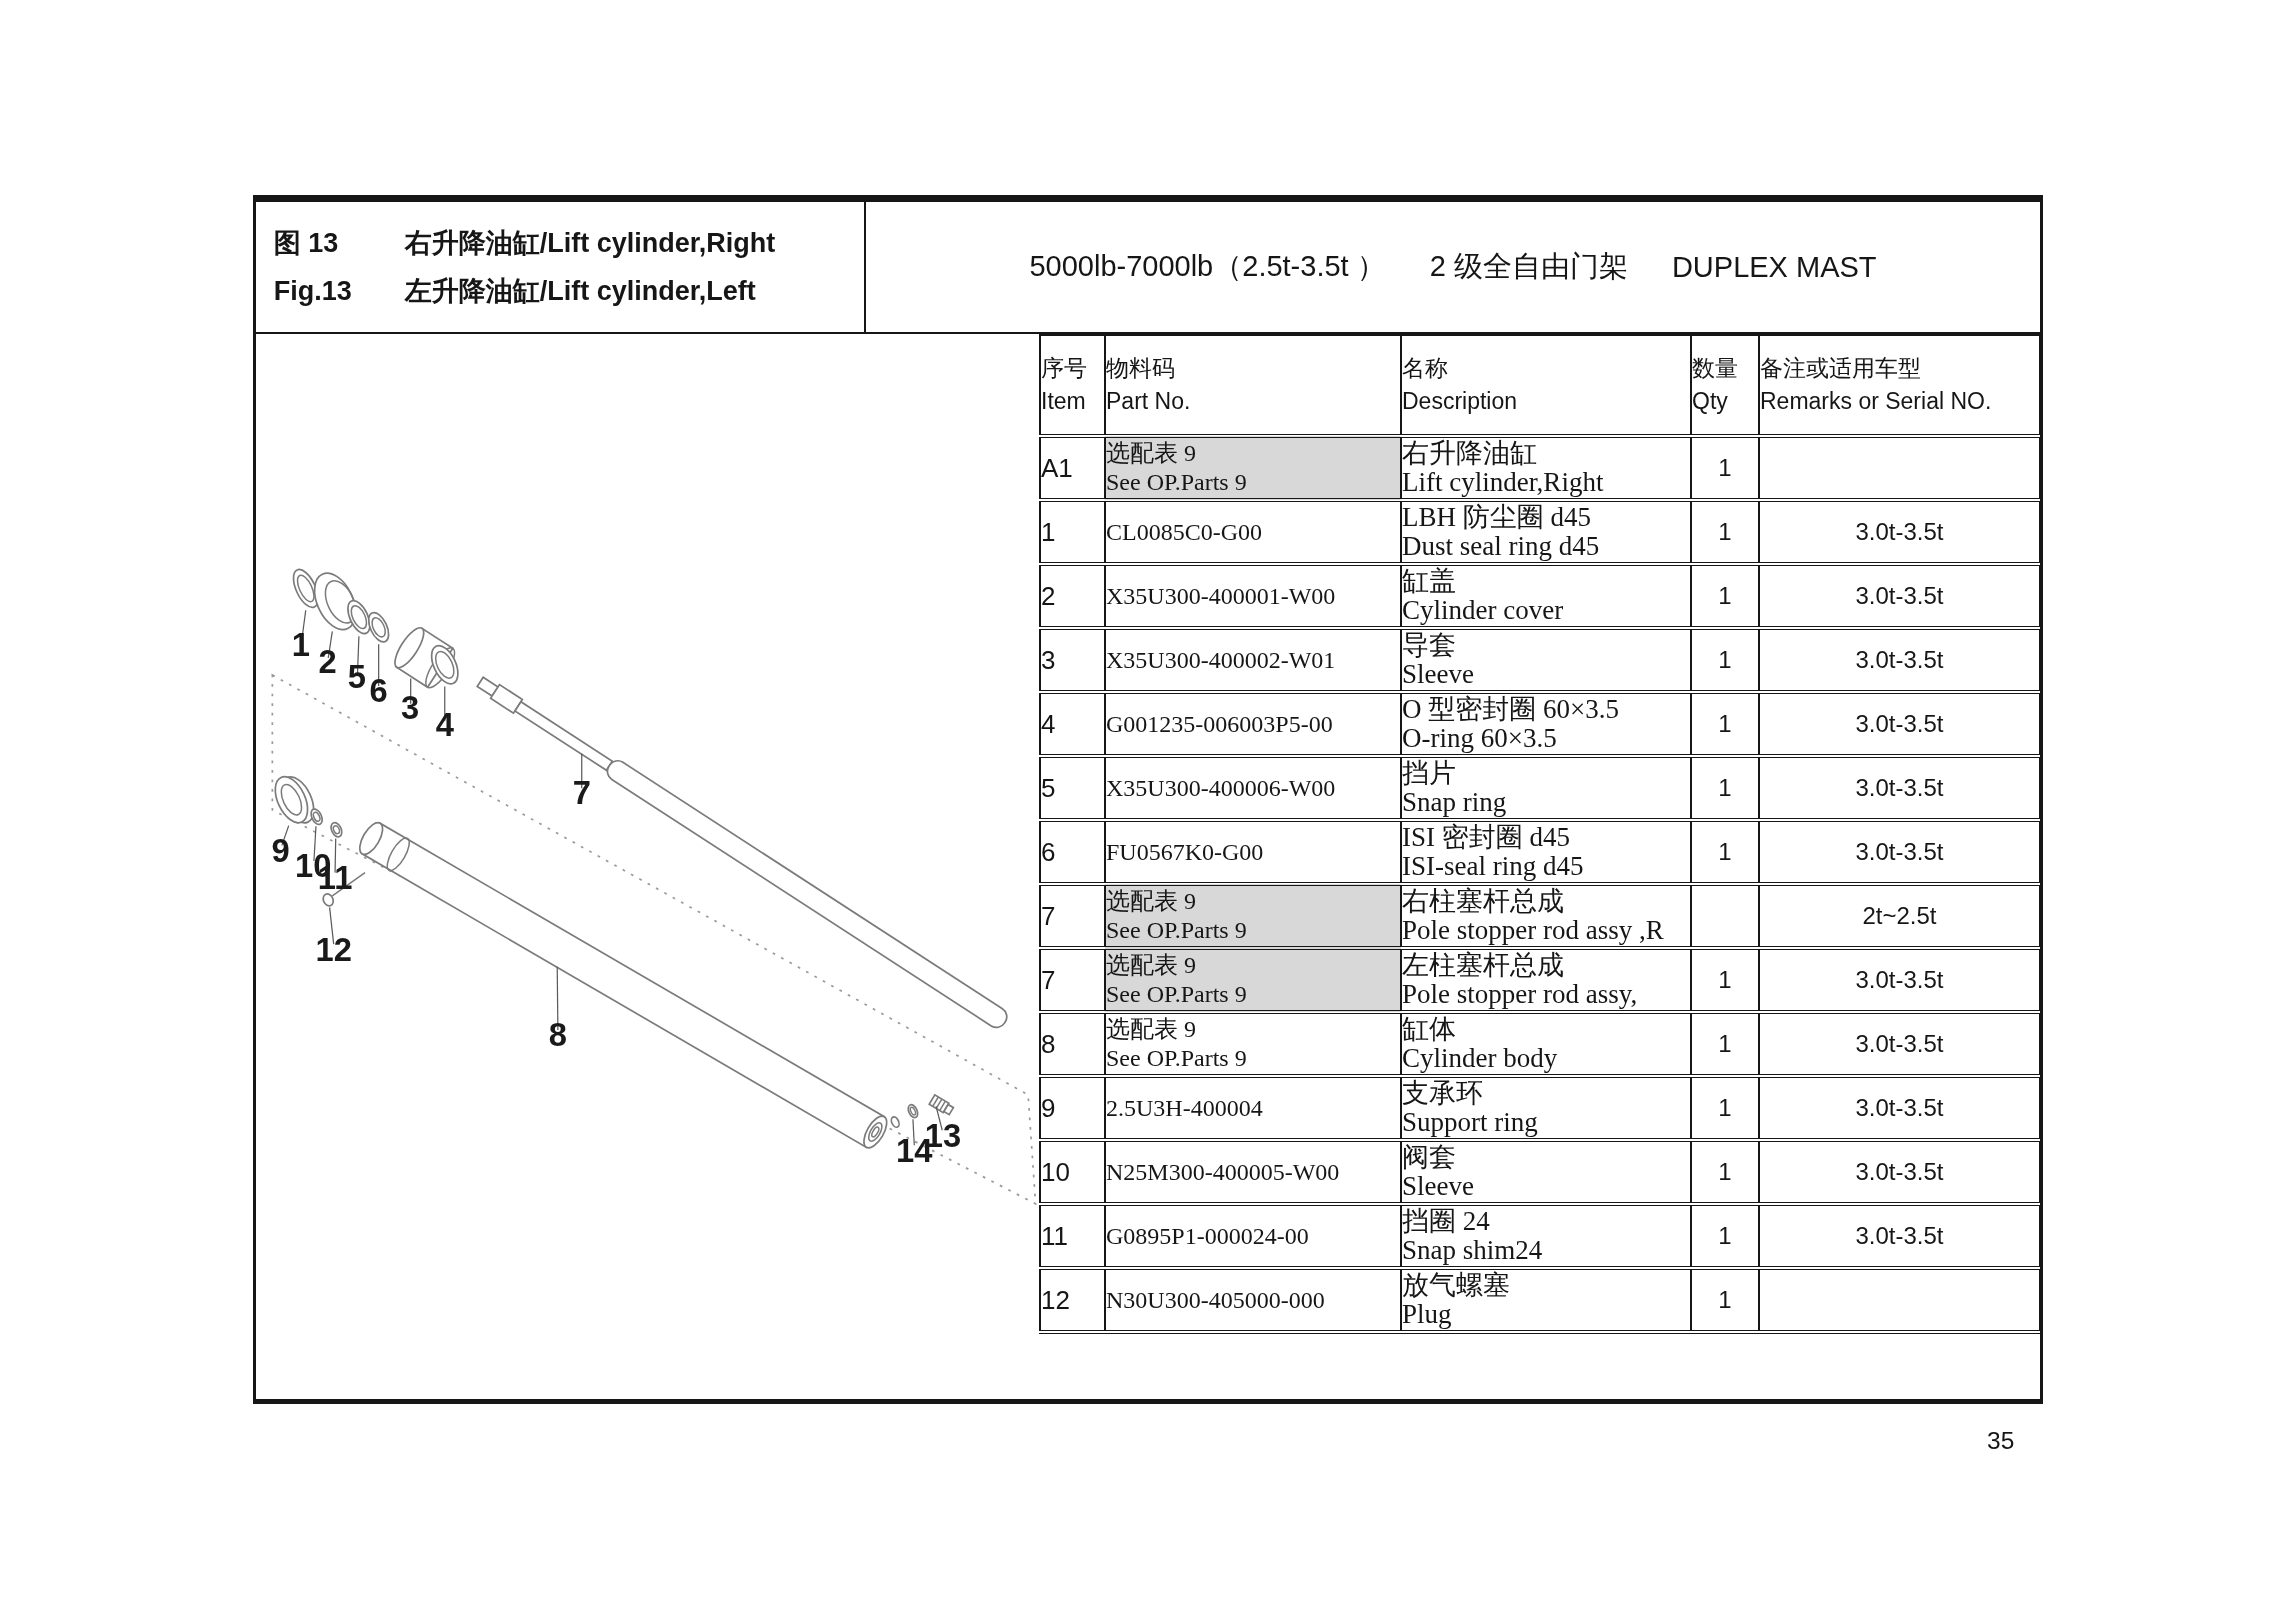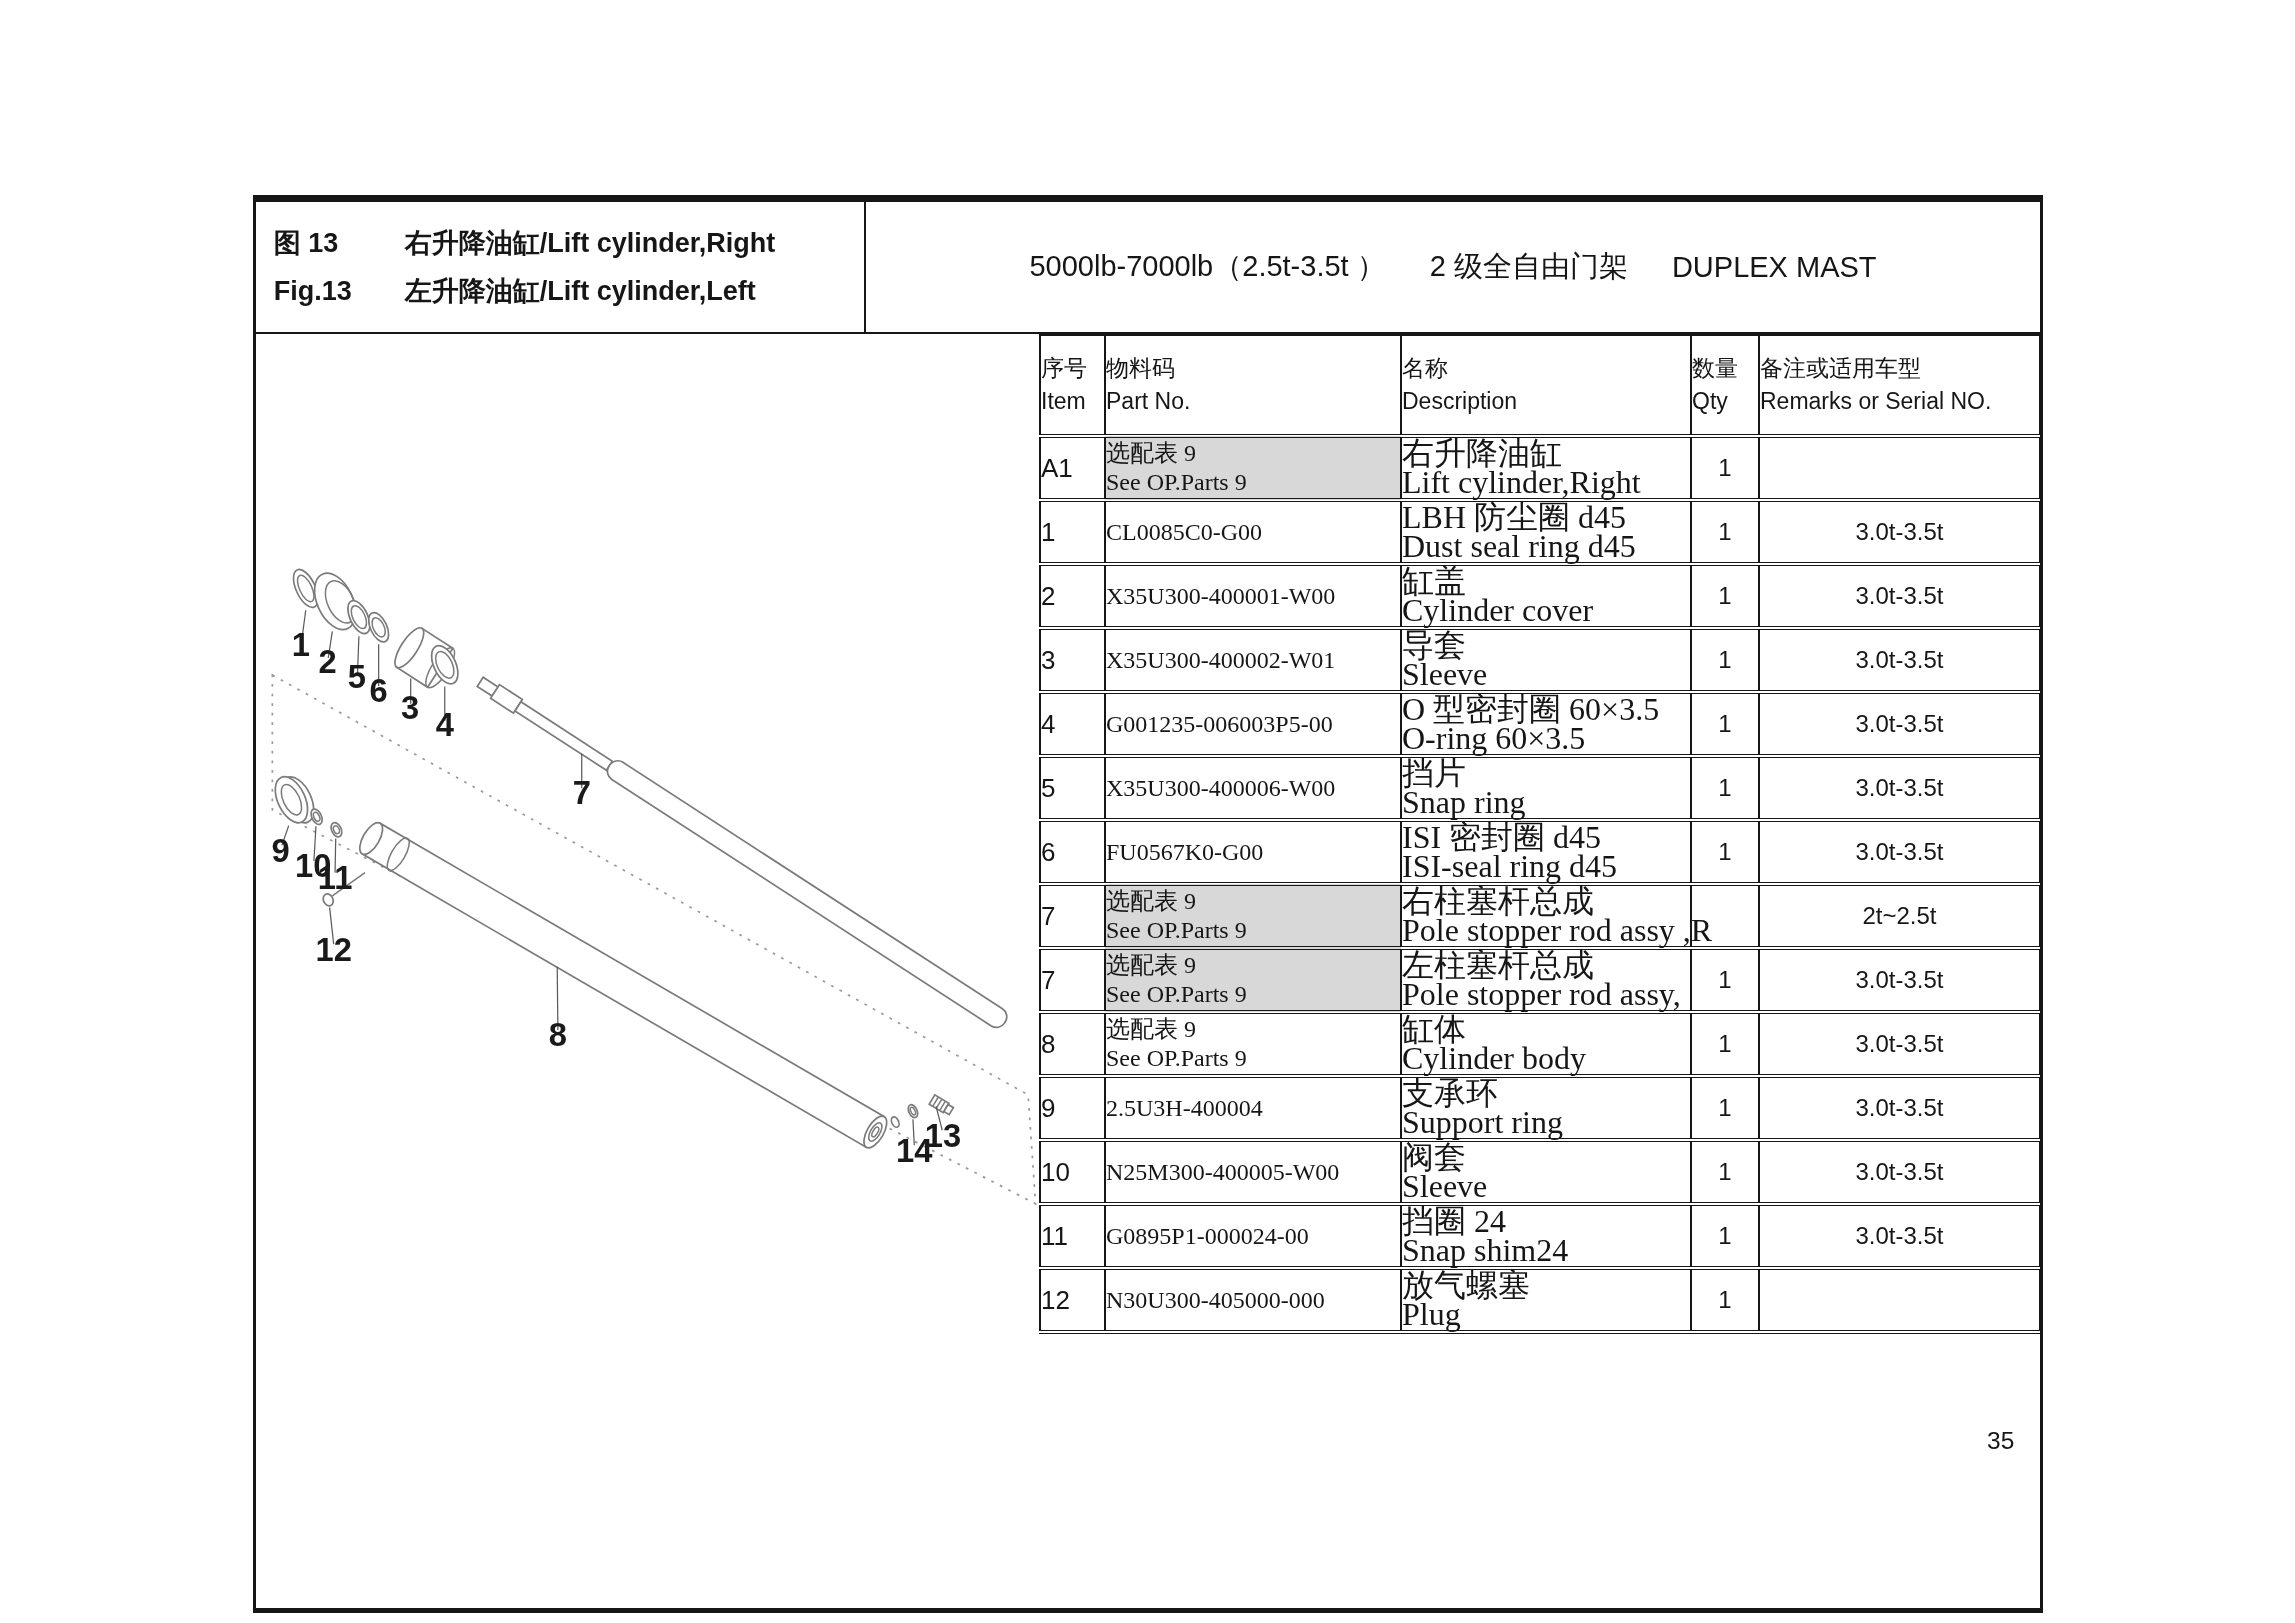--- a/index.html
+++ b/index.html
@@ -2,21 +2,21 @@
 <html style="font-size:11px"><head>
 <meta charset="utf-8">
 <style>
   html,body { margin:0; padding:0; background:#ffffff; }
   body {
     width:2295px; height:1623px; position:relative;
     font-family:"Liberation Sans", sans-serif; color:#161616;
     -webkit-font-smoothing:antialiased;
   }
   .frame {
-    position:absolute; left:253px; top:195px; width:1790px; height:1418px;
+    position:absolute; left:253px; top:195px; width:1790px; height:1209px;
     box-sizing:border-box; background:#fff;
     border:3.4px solid #161616; border-top:7.5px solid #161616; border-bottom:5.5px solid #161616;
   }
   
   .frame-header { display:flex; height:132px; box-sizing:border-box; border-bottom:2.7px solid #161616; }
   .header-left {
     width:610px; box-sizing:border-box; border-right:2px solid #161616;
     display:flex; flex-direction:column; justify-content:center; padding-left:17.7px; gap:5.5px;
   }
   .caption-line { font-size:27px; font-weight:700; line-height:42px; white-space:nowrap; }
@@ -30,21 +30,21 @@
   .parts-table { position:absolute; left:783px; top:0; width:1000px; border-collapse:collapse; table-layout:fixed; }
   .parts-table th, .parts-table td { border:2px solid #161616; padding:0; vertical-align:middle; }
   .parts-table thead th { border-bottom:4.8px double #161616; font-weight:400; }
   .parts-table tbody td { border-top:4.8px double #161616; border-bottom:4.8px double #161616; }
   .parts-table thead tr { height:101px; }
   .parts-table tbody tr { height:64px; }
   .hdr-line { text-align:left; font-size:23px; line-height:33px; }
   .c-item   { text-align:left; font-size:26px; }
   .c-part   { padding-left:13.6px; font-size:24px; }
   .c-part.shaded { background:#d8d8d8; }
-  .c-desc   { padding-left:9.5px; font-size:32px; }
+  .c-desc   { padding-left:9.5px; font-size:27px; }
   .c-qty    { text-align:center; font-size:24px; }
   .c-remark { text-align:center; font-size:24px; }
   .cell-line { line-height:29px; white-space:nowrap;font-family:Liberation Serif, serif; }
   
   .dashline { fill:none; stroke:#9a9a9a; stroke-width:2.5; stroke-dasharray:4 10; }
   .part     { fill:#ffffff; stroke:#7b7b7b; stroke-width:2.5; }
   .part-thin{ fill:none; stroke:#7b7b7b; stroke-width:2.2; }
   .leader   { stroke:#5a5a5a; stroke-width:1.8; }
   .part-num { font:700 48px "Liberation Sans", sans-serif; fill:#1a1a1a; text-anchor:middle; }
   

